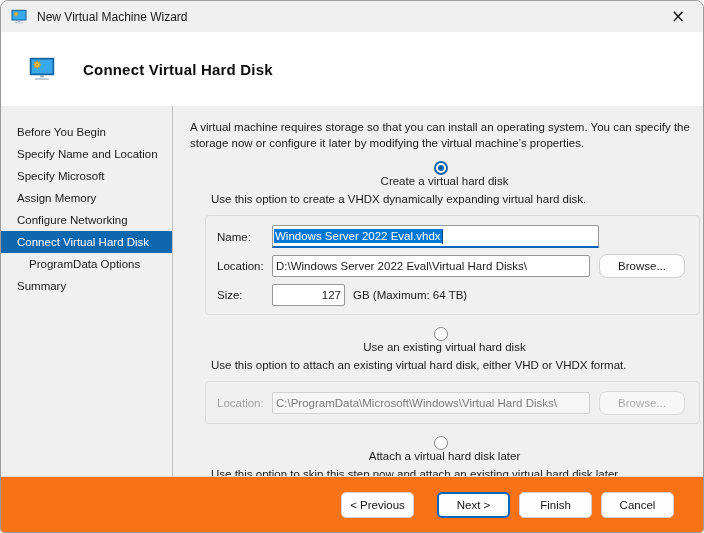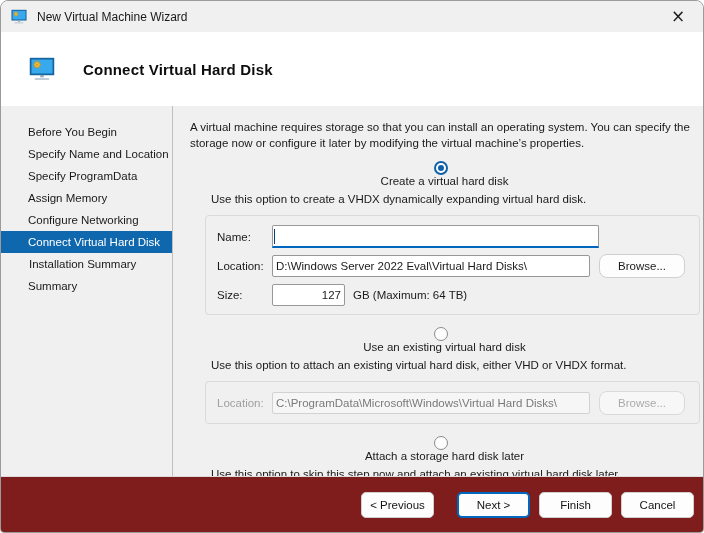--- a/index.html
+++ b/index.html
@@ -18,21 +18,21 @@
   
   .titlebar{height:31px;flex:none;display:flex;align-items:center;padding:0 6px 0 10px;background:#f0f0f0;}
   .titlebar-title{margin-left:10px;font-size:12px;color:#191919;}
   .close-btn{margin-left:auto;width:38px;height:26px;border:none;background:transparent;font-size:17px;line-height:1;color:#1a1a1a;border-radius:5px;cursor:pointer;font-family:"DejaVu Sans",sans-serif;}
   
   .header{height:74px;flex:none;background:#ffffff;display:flex;align-items:center;padding-left:28px;}
   .header-title{margin:0 0 0 28px;font-size:15px;font-weight:bold;color:#0d0d0d;letter-spacing:.2px;}
   
   .body{flex:1;display:flex;min-height:0;}
   .sidebar{width:172px;flex:none;border-right:1px solid #bfbfbf;padding-top:15px;}
-  .side-item{height:22px;line-height:22px;padding-left:27px;white-space:nowrap;color:#1a1a1a;}
+  .side-item{height:22px;line-height:22px;padding-left:16px;white-space:nowrap;color:#1a1a1a;}
   .side-item.indent{padding-left:28px;}
   .side-item.selected{background:#0f68ae;color:#ffffff;}
   .content{flex:1;padding:13px 4px 0 17px;min-width:0;}
   .intro{margin:0 0 10px 0;max-width:508px;line-height:16px;}
   
   .option-row{display:flex;align-items:center;margin:8px 0 5px 0;flex-direction:column;}
   .radio{width:14px;height:14px;flex:none;border-radius:50%;border:1px solid #8b8b8b;background:#fdfdfd;position:relative;margin-right:7px;cursor:pointer;}
   .radio.checked{border:none;background:#0e61a9;}
   .radio.checked::before{content:"";position:absolute;inset:2px;border-radius:50%;background:#ffffff;}
   .radio.checked::after{content:"";position:absolute;inset:4px;border-radius:50%;background:#0e61a9;}
@@ -47,21 +47,21 @@
   .selected-text{background:#0078d7;color:#ffffff;padding:1px 1px;white-space:nowrap;}
   .caret{width:0;height:15px;border-left:1px solid #00457e;display:inline-block;}
   .size-input{width:73px;text-align:right;}
   .size-suffix{margin-left:8px;}
   .browse-btn{margin-left:9px;width:88px;height:24px;background:#fdfdfd;border:1px solid #d0d0d0;border-radius:8px;font-family:"Liberation Sans",sans-serif;font-size:11.5px;color:#1a1a1a;cursor:pointer;}
   
   .group-box .field-label.disabled{color:#a0a0a0;}
   .text-input:disabled{background:#f6f6f6;border-color:#d2d2d2;color:#7a7a7a;}
   .browse-btn:disabled{color:#ababab;border-color:#d9d9d9;background:#f7f7f7;cursor:default;}
   
-  .footer{height:56px;flex:none;border-top:1px solid #dcdcdc;background:#7f1d1d;display:flex;align-items:center;justify-content:flex-end;gap:9px;padding-right:9px;}
+  .footer{height:56px;flex:none;border-top:1px solid #dcdcdc;background:#f97316;display:flex;align-items:center;justify-content:flex-end;gap:9px;padding-right:29px;}
   .btn{width:73px;height:26px;background:#fdfdfd;border:1px solid #d0d0d0;border-radius:5px;font-family:"Liberation Sans",sans-serif;font-size:11.5px;color:#141414;cursor:pointer;}
   .btn.default{border:2px solid #0067c0;margin-left:14px;}
   
   .app-icon,.header-icon{display:inline-flex;flex:none;}
 </style>
 </head>
 <body>
 
 <div class="window">
 
@@ -90,41 +90,42 @@
       </svg>
     </span>
     <h1 class="header-title">Connect Virtual Hard Disk</h1>
   </div>
 
   <div class="body">
 
     <nav class="sidebar">
       <div class="side-item">Before You Begin</div>
       <div class="side-item">Specify Name and Location</div>
-      <div class="side-item">Specify ProgramData</div>
+      <div class="side-item">Specify Microsoft</div>
       <div class="side-item">Assign Memory</div>
       <div class="side-item">Configure Networking</div>
       <div class="side-item selected">Connect Virtual Hard Disk</div>
-      <div class="side-item indent">Installation Summary</div>
+      <div class="side-item indent">ProgramData Options</div>
       <div class="side-item">Summary</div>
     </nav>
 
     <div class="content">
       <p class="intro">A virtual machine requires storage so that you can install an operating system. You can specify the storage now or configure it later by modifying the virtual machine’s properties.</p>
 
       <div class="option-row">
         <span class="radio checked"></span>
         <span class="option-label">Create a virtual hard disk</span>
       </div>
       <p class="option-desc">Use this option to create a VHDX dynamically expanding virtual hard disk.</p>
 
       <div class="group-box">
         <div class="field-row">
           <span class="field-label">Name:</span>
           <div class="fake-input">
+              <span class="selected-text">Windows Server 2022 Eval.vhdx</span>
               <span class="caret"></span>
             </div>
         </div>
         <div class="field-row">
           <span class="field-label">Location:</span>
           <input class="text-input" value="D:\Windows Server 2022 Eval\Virtual Hard Disks\" style="">
           <button class="browse-btn">Browse...</button>
         </div>
         <div class="field-row">
           <span class="field-label">Size:</span>
@@ -142,21 +143,21 @@
       <div class="group-box">
         <div class="field-row">
           <span class="field-label disabled">Location:</span>
           <input class="text-input" disabled="" value="C:\ProgramData\Microsoft\Windows\Virtual Hard Disks\" style="">
           <button class="browse-btn" disabled="">Browse...</button>
         </div>
       </div>
 
       <div class="option-row">
         <span class="radio"></span>
-        <span class="option-label">Attach a storage hard disk later</span>
+        <span class="option-label">Attach a virtual hard disk later</span>
       </div>
       <p class="option-desc">Use this option to skip this step now and attach an existing virtual hard disk later.</p>
     </div>
   </div>
 
   <div class="footer">
     <button class="btn">&lt; Previous</button>
     <button class="btn default">Next &gt;</button>
     <button class="btn">Finish</button>
     <button class="btn">Cancel</button>

